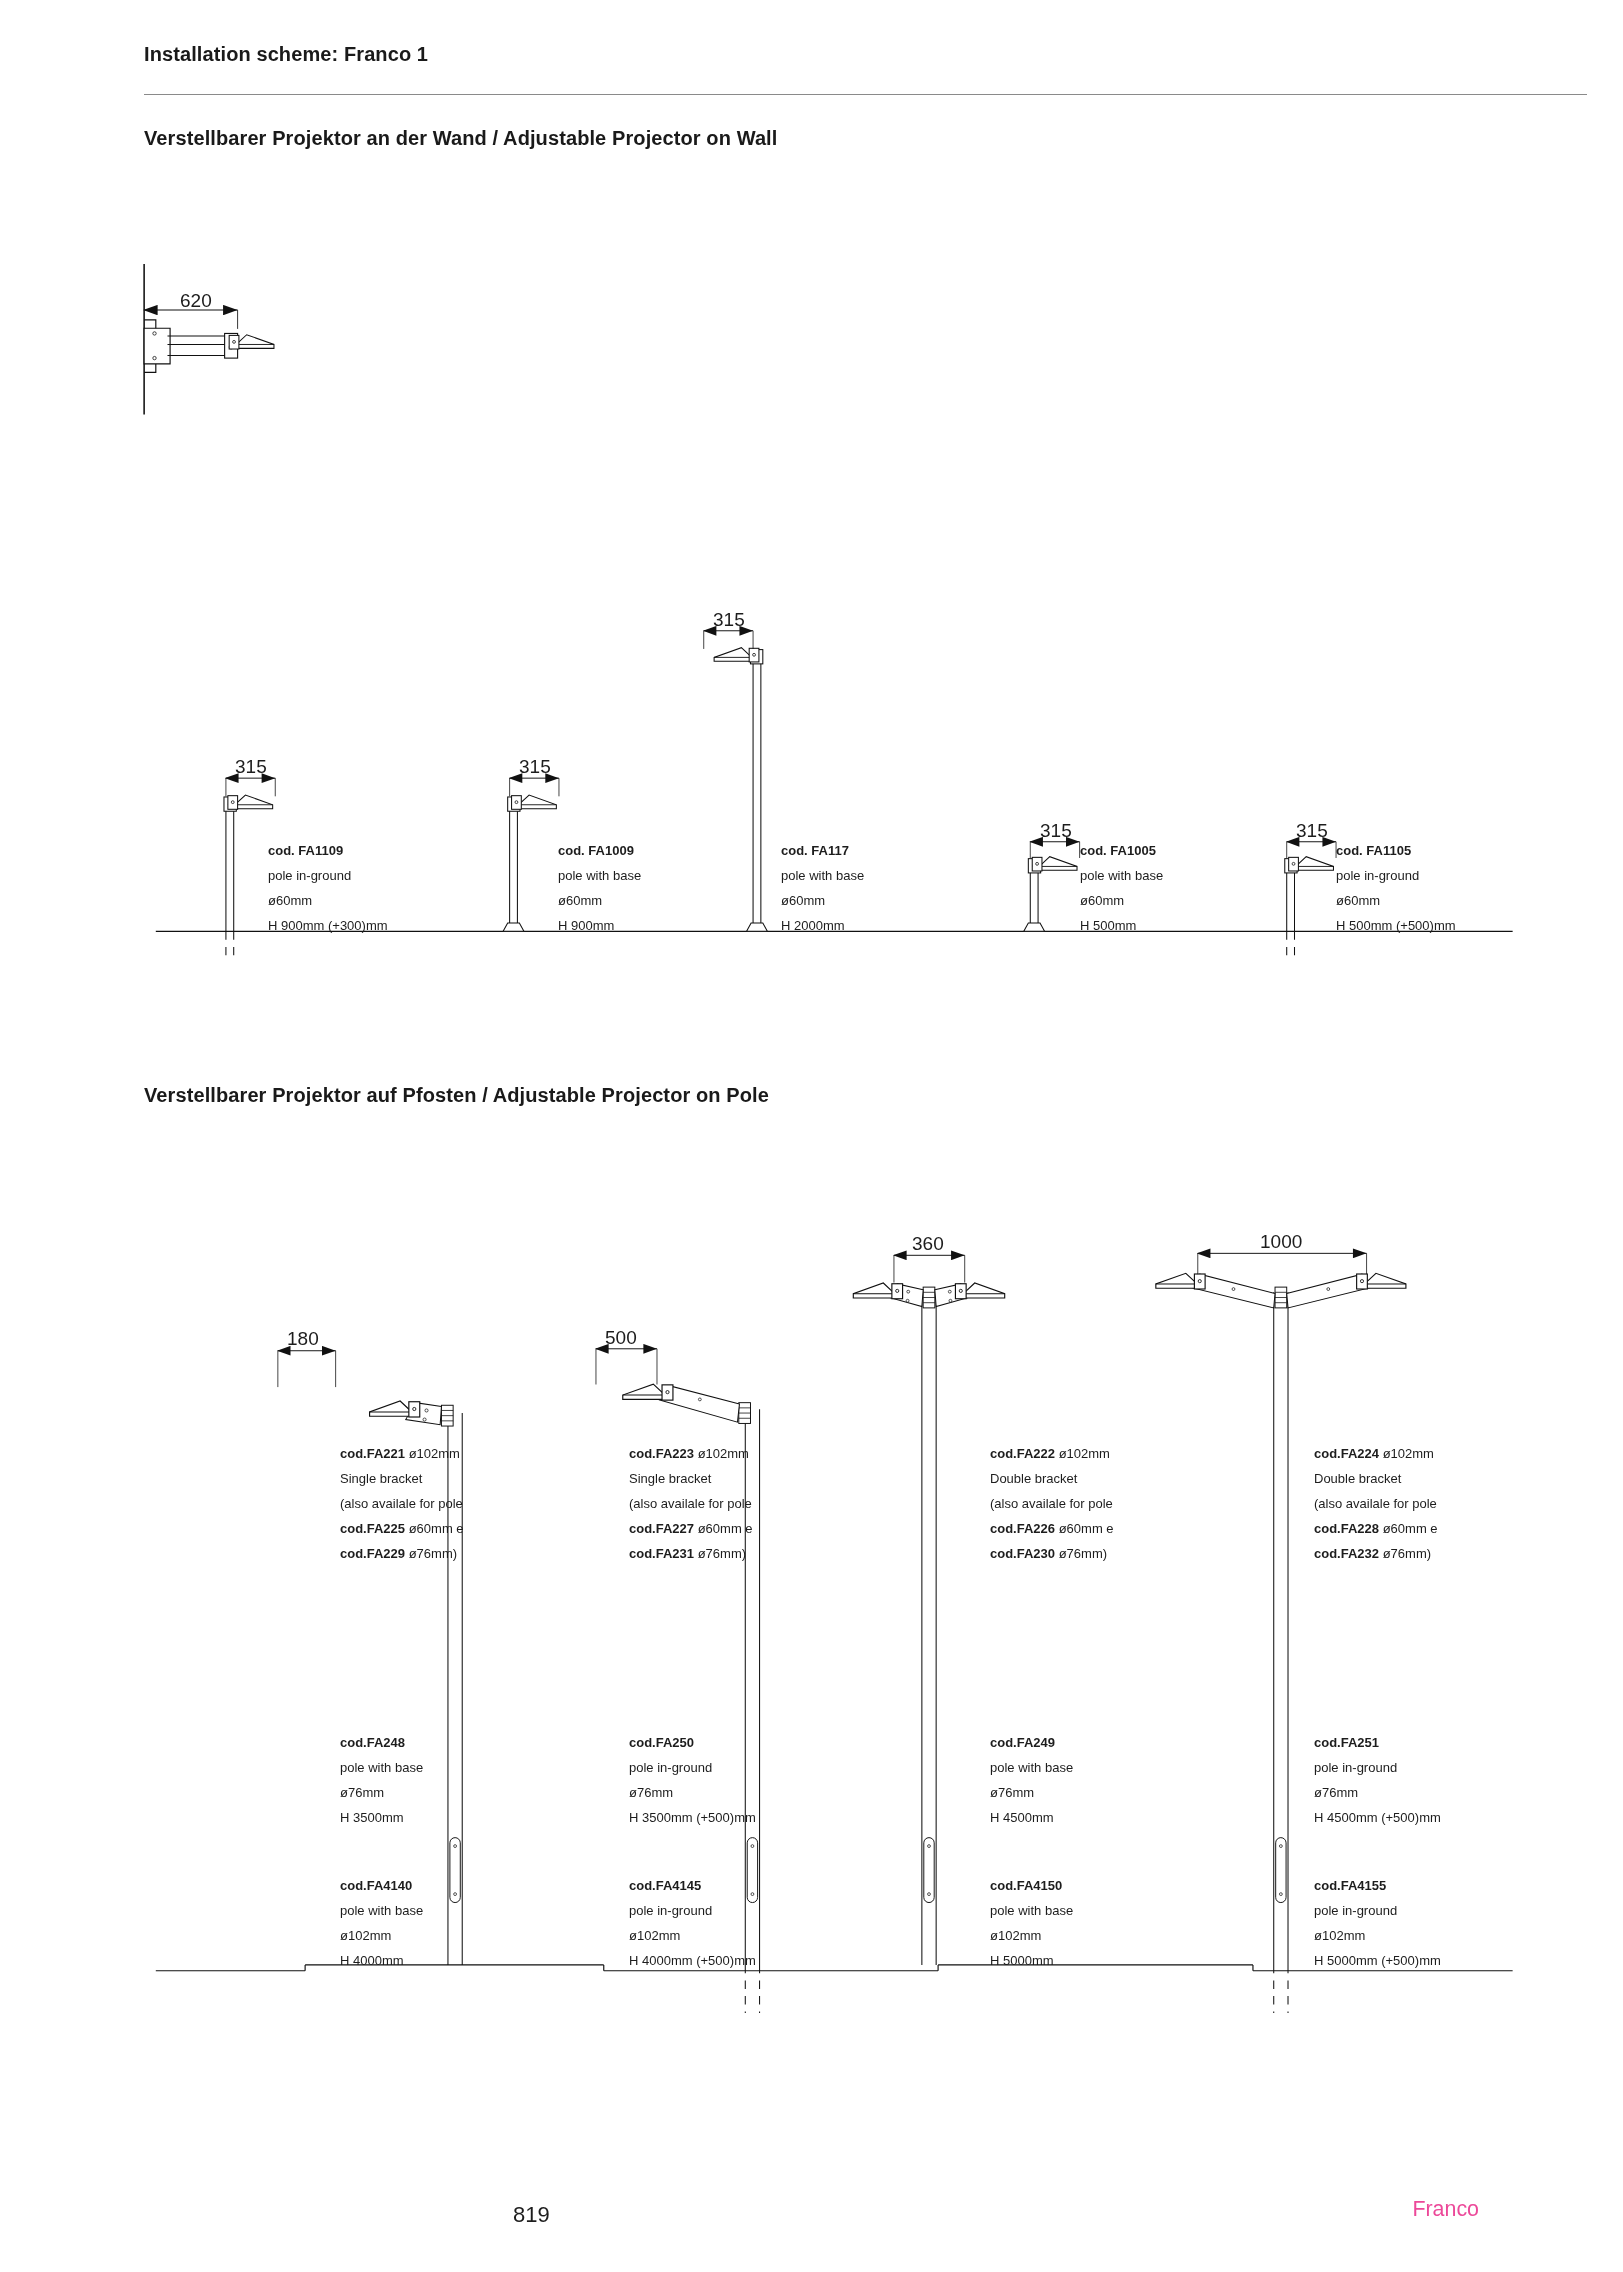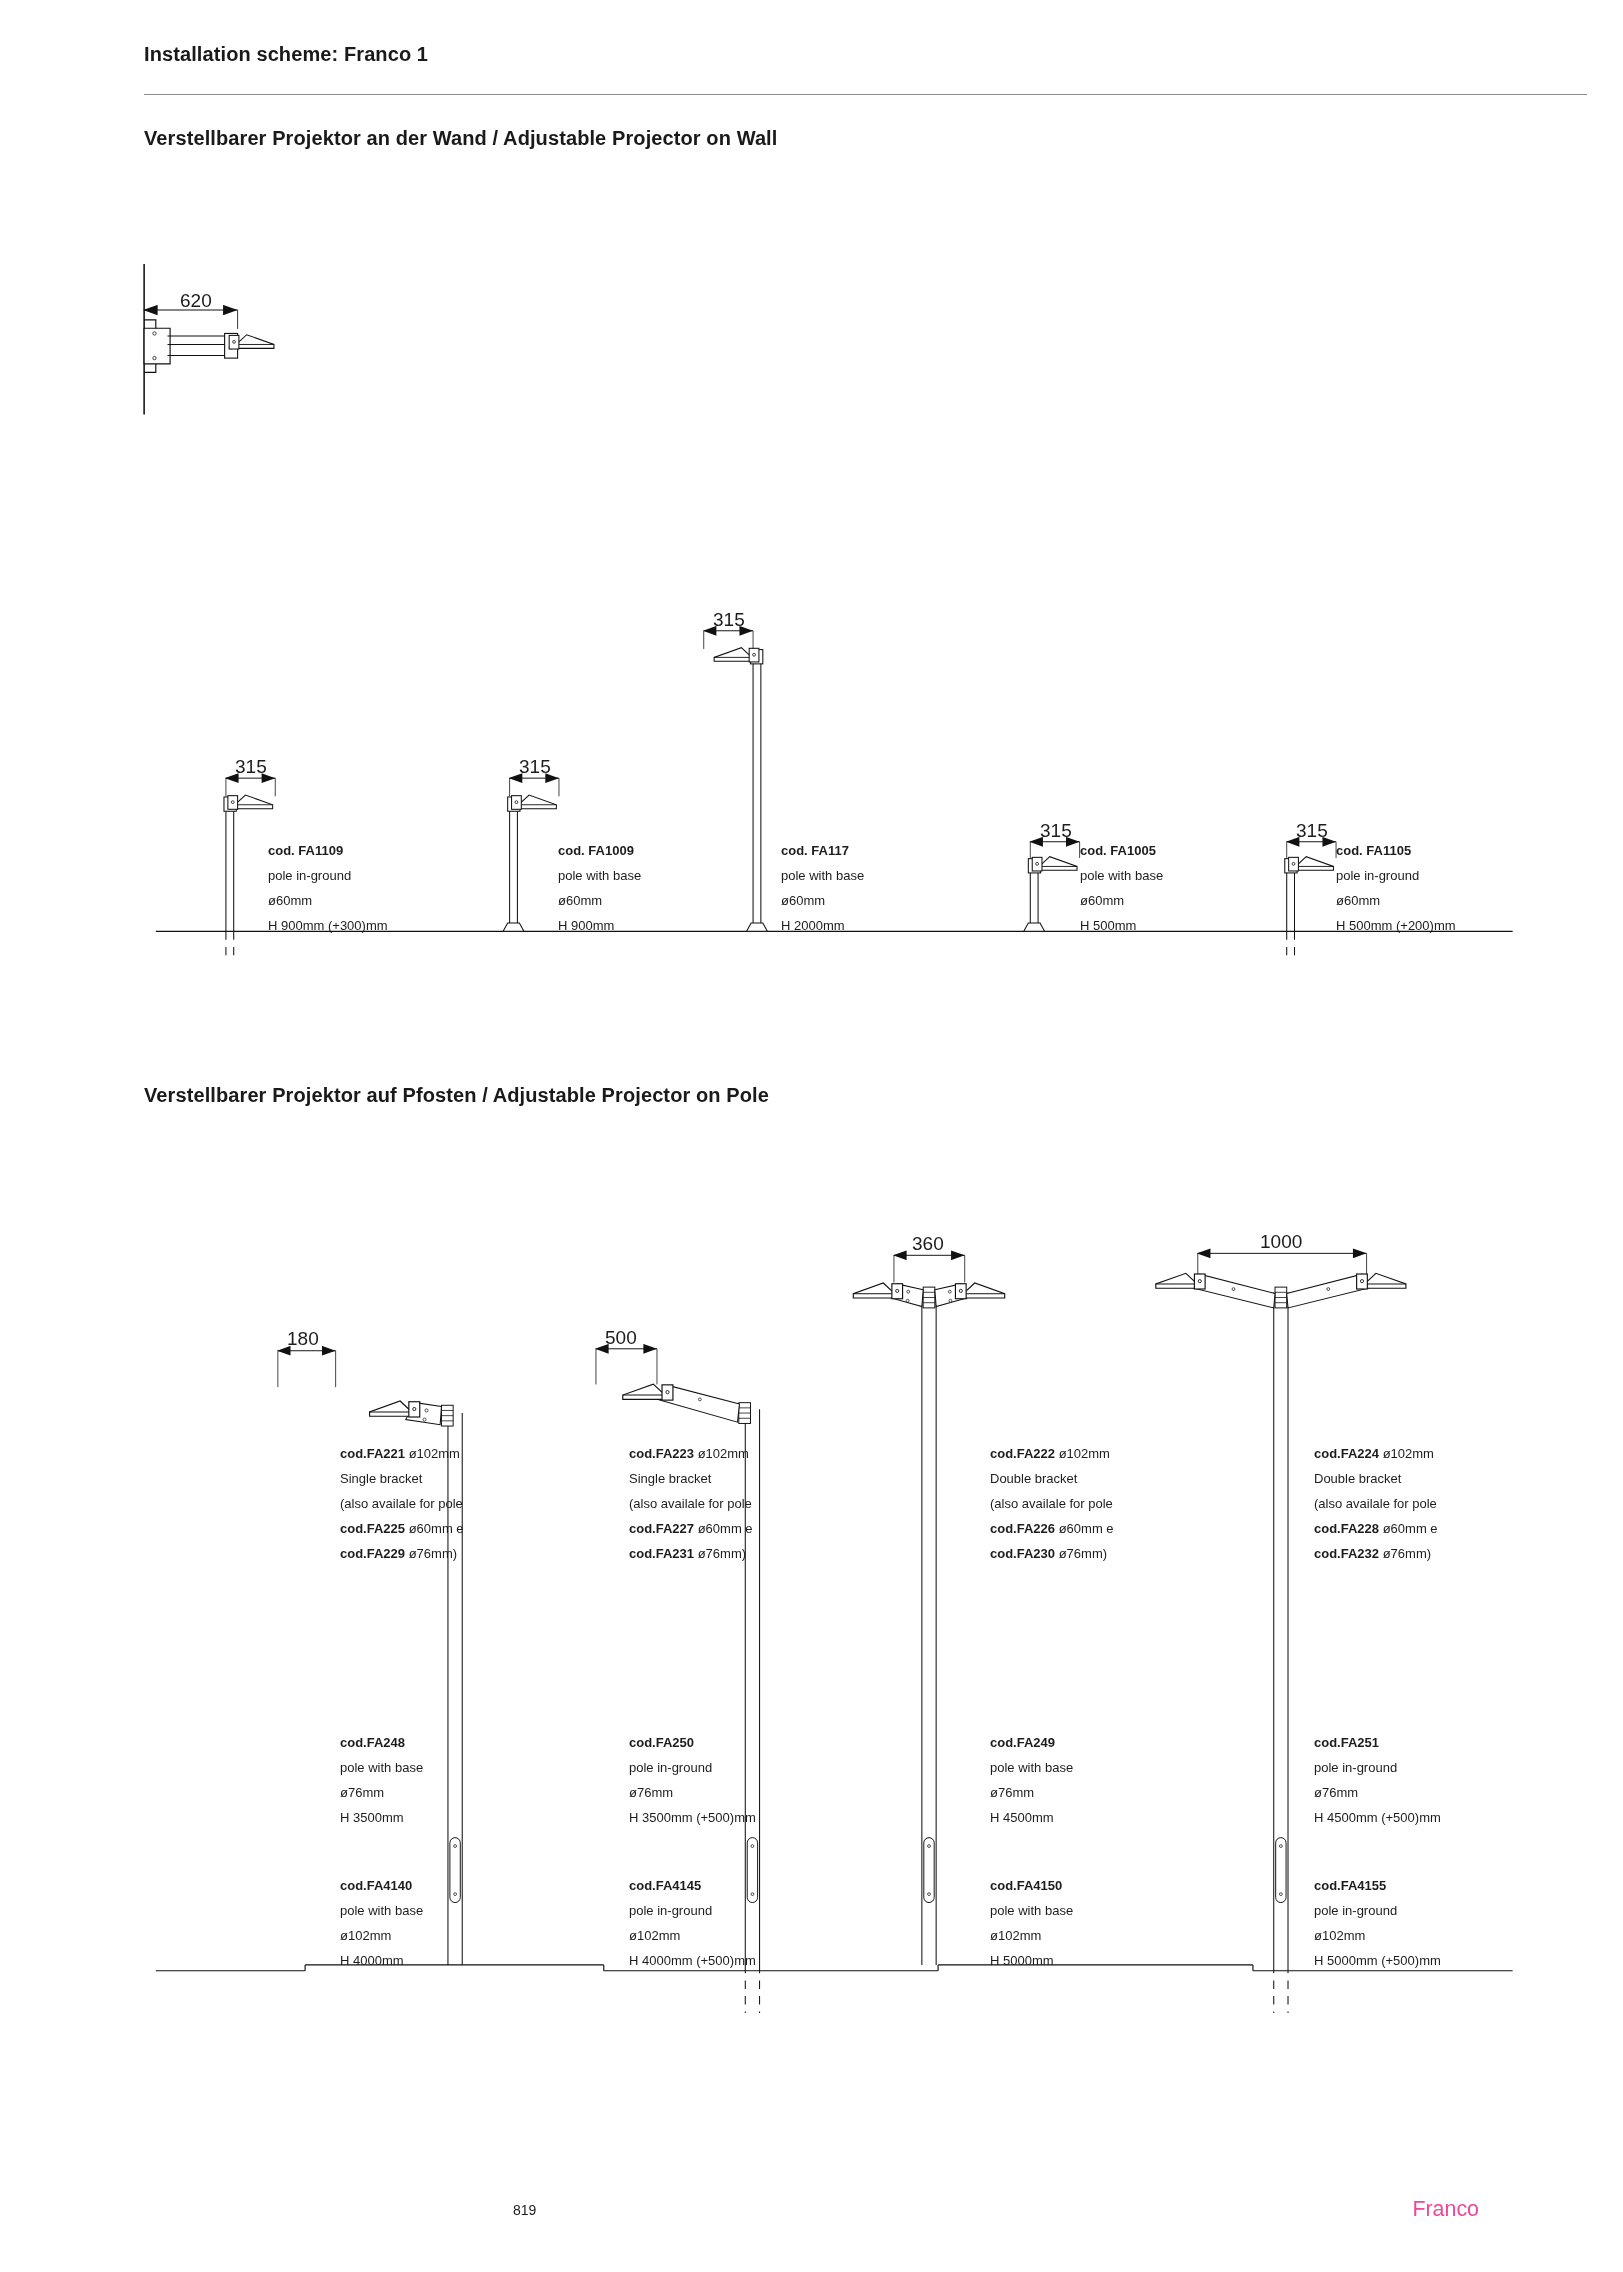--- a/index.html
+++ b/index.html
@@ -60,21 +60,21 @@
     position: absolute;
     font-size: 19px;
     color: #1d1d1d;
     white-space: nowrap;
   }
 
   
   .footer-page {
     position: absolute;
     left: 513px; top: 2202px;
-    font-size: 14px;
+    font-size: 22px;
     color: #1d1d1d;
   }
   .footer-brand {
     position: absolute;
     right: 144px; top: 2197px;
     font-size: 21.4px;
     color: #ec4899;
   }
 </style>
 </head>
@@ -356,21 +356,21 @@
     <span class="line code">cod. FA1005</span>
     <span class="line">pole with base</span>
     <span class="line">ø60mm</span>
     <span class="line">H 500mm</span>
   </div>
 
   <div class="spec" style="left:1336px; top:838px;">
     <span class="line code">cod. FA1105</span>
     <span class="line">pole in-ground</span>
     <span class="line">ø60mm</span>
-    <span class="line">H 500mm (+200)mm</span>
+    <span class="line">H 500mm (+500)mm</span>
   </div>
 
   <div class="spec" style="left:340px; top:1441px;">
     <span class="line"><span class="code">cod.FA221</span> <span>ø102mm</span></span>
     <span class="line">Single bracket</span>
     <span class="line">(also availale for pole</span>
     <span class="line"><span class="code">cod.FA225</span> <span>ø60mm e</span></span>
     <span class="line"><span class="code">cod.FA229</span> <span>ø76mm)</span></span>
   </div>
 

